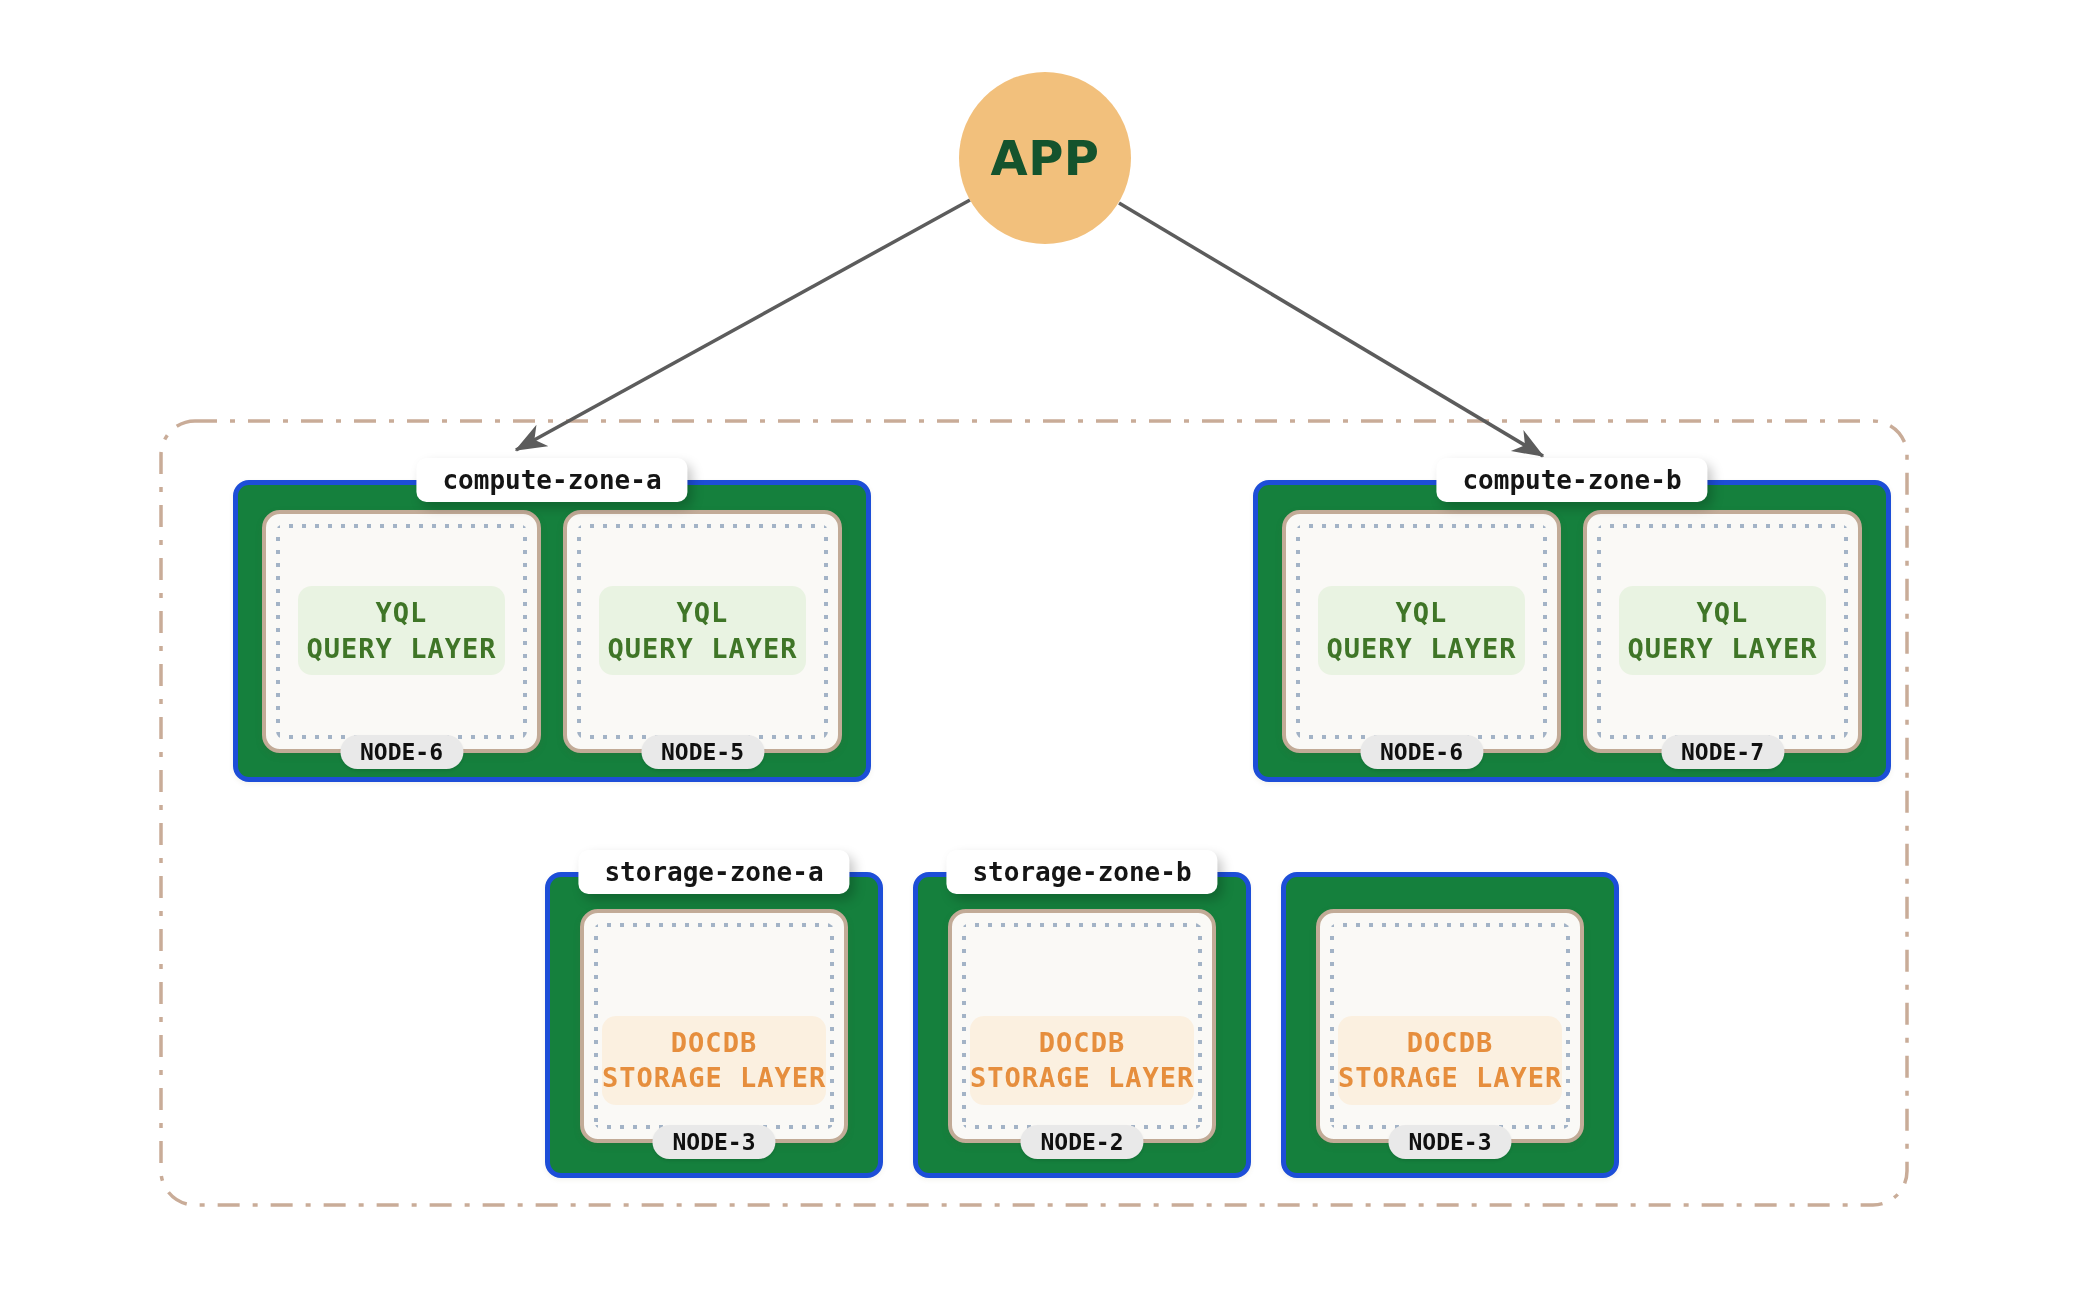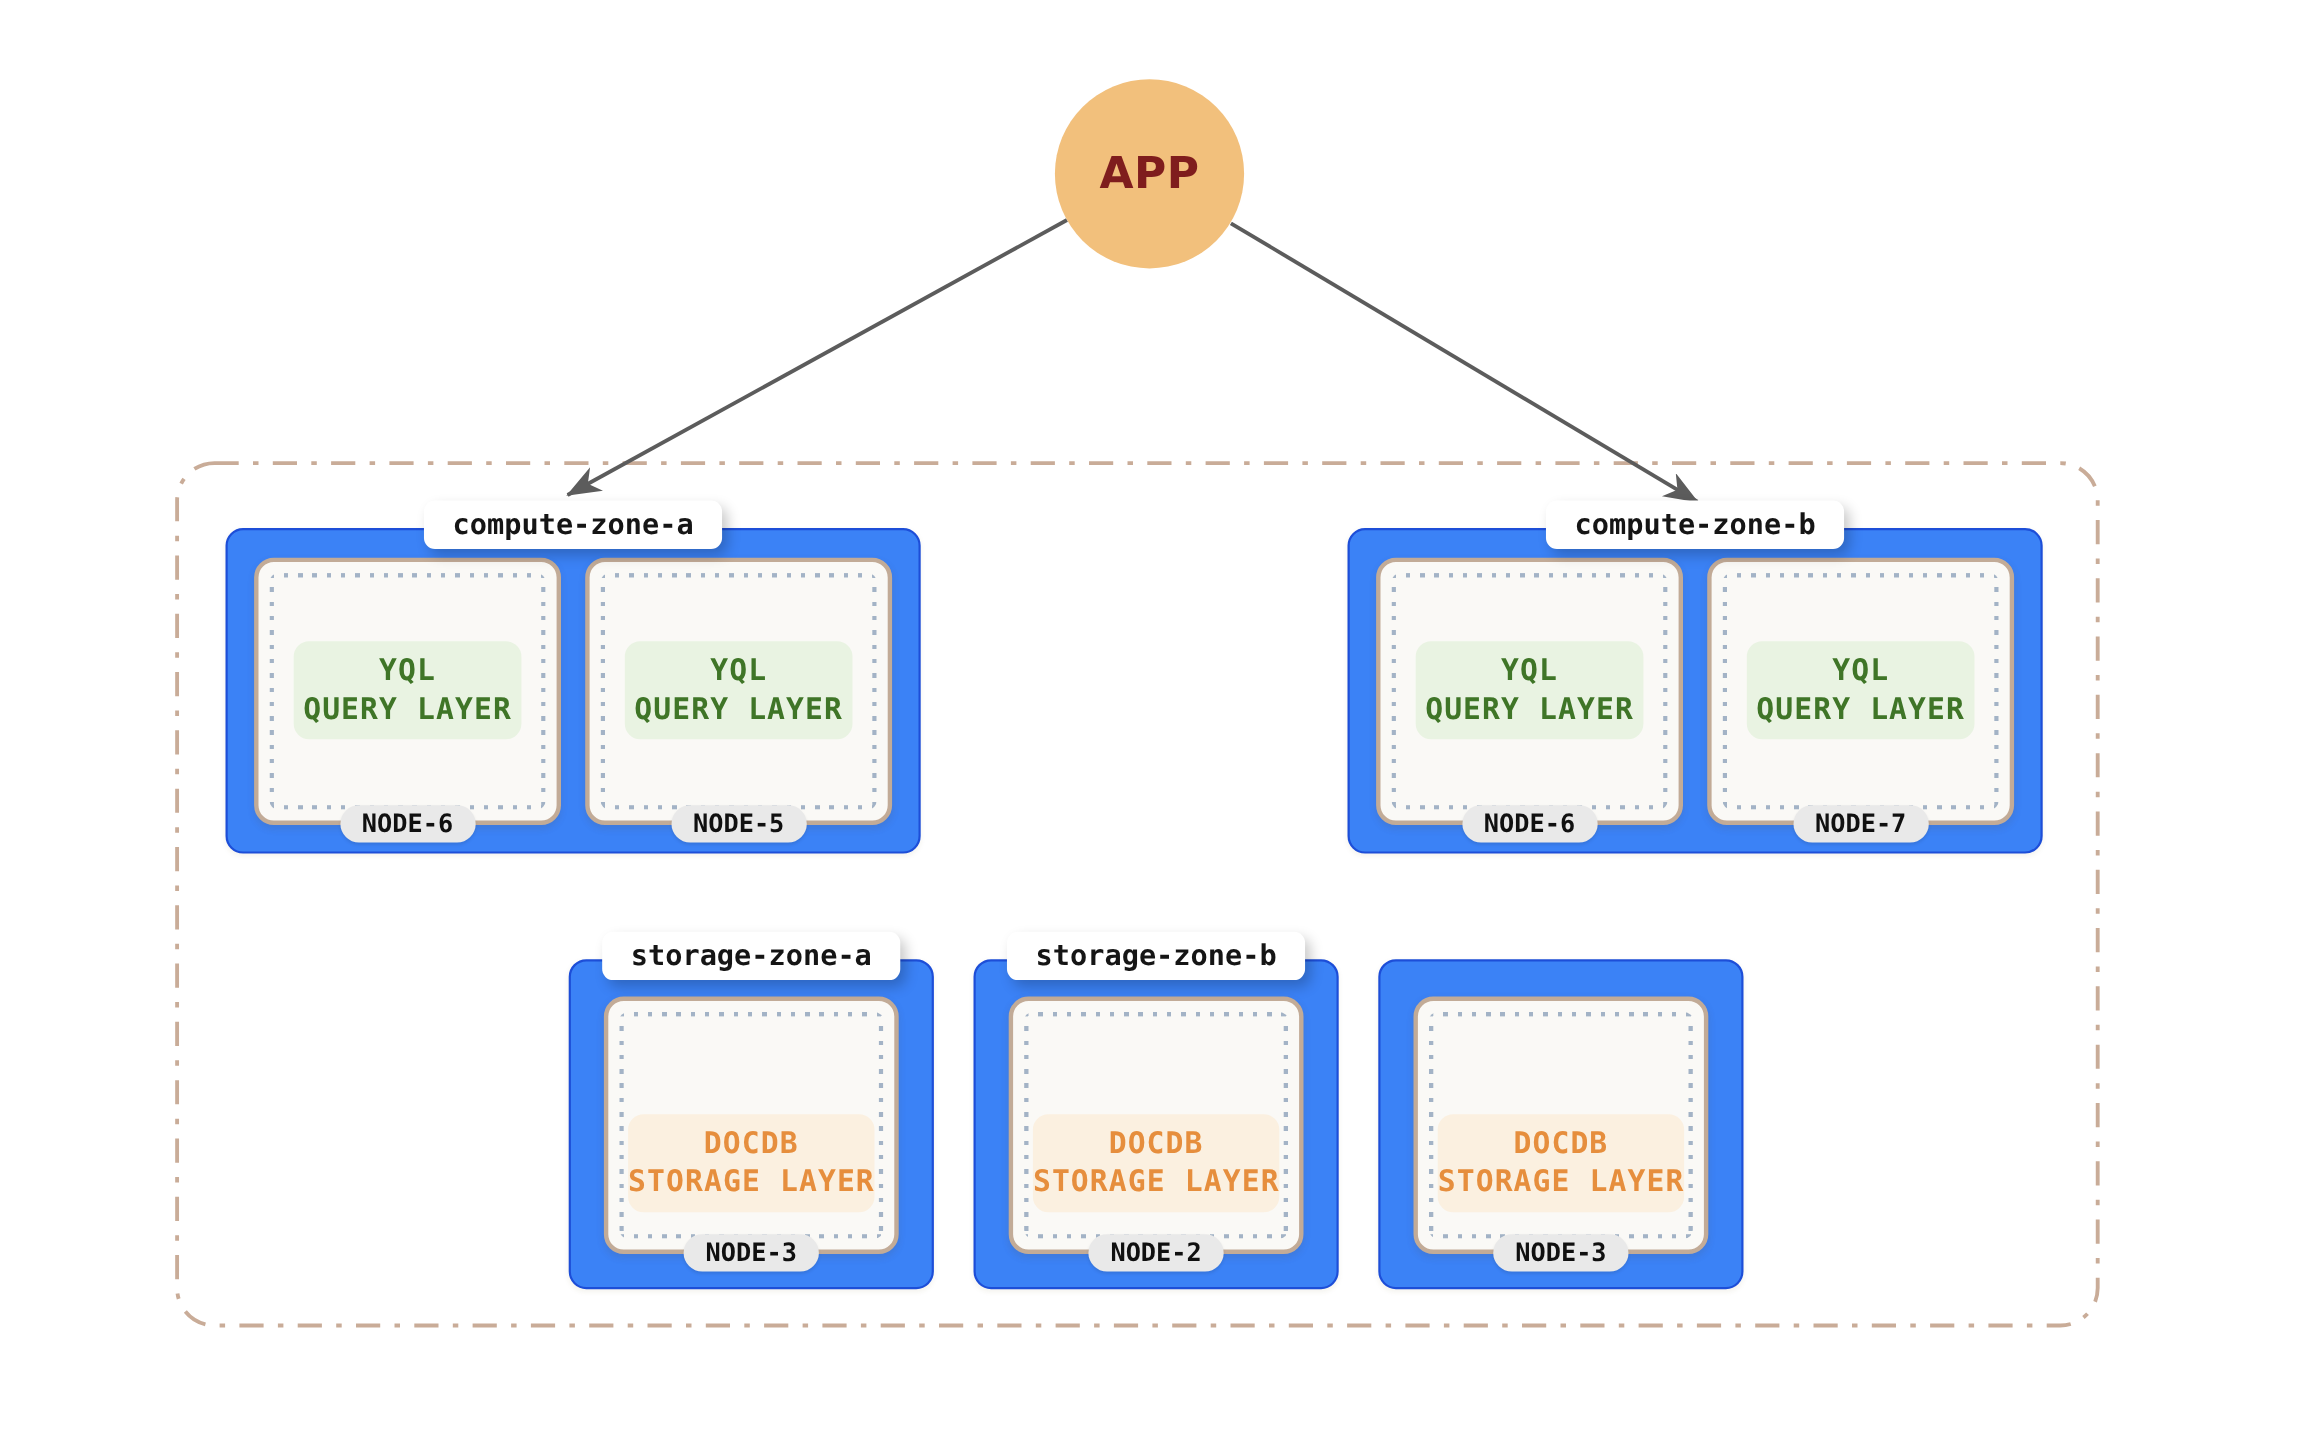--- a/index.html
+++ b/index.html
@@ -7,27 +7,27 @@
     position:relative; width:2088px; height:1308px; background:#ffffff;
     font-family:"DejaVu Sans Mono","Liberation Mono",monospace; overflow:hidden;
   }
   .overlay { position:absolute; left:0; top:0; width:2088px; height:1308px; }
 
   .app-circle {
     position:absolute; left:959px; top:72px; width:172px; height:172px;
     border-radius:50%; background:#F2C07C;
     display:flex; align-items:center; justify-content:center;
     font-family:"DejaVu Sans","Liberation Sans",sans-serif;
-    font-weight:bold; font-size:40px; color:#7f1d1d; letter-spacing:0.5px;
+    font-weight:bold; font-size:48px; color:#14532d; letter-spacing:0.5px;
     z-index:4;
   }
 
   .zone {
-    position:absolute; background:#3b82f6; border:2px solid #1d4ed8;
-    border-radius:16px; box-shadow:0 2px 5px rgba(120,100,40,0.08);
+    position:absolute; background:#15803d; border:5px solid #1d4ed8;
+    border-radius:16px; box-shadow:0 2px 5px rgba(120,100,40,0.08);margin-left:28px;
   }
   .zone-label {
     position:absolute; top:-27px; left:50%; transform:translateX(-50%);
     background:#ffffff; border-radius:10px; padding:7px 26px;
     font-size:26px; font-weight:bold; color:#151515; white-space:nowrap;
     box-shadow:5px 6px 12px rgba(0,0,0,0.22); z-index:3;
   }
   .zone-body { position:absolute; display:flex; }
   .compute-body { left:24px; right:24px; top:25px; bottom:24px; gap:22px; }
   .storage-body { left:30px; right:30px; top:32px; bottom:30px; }

